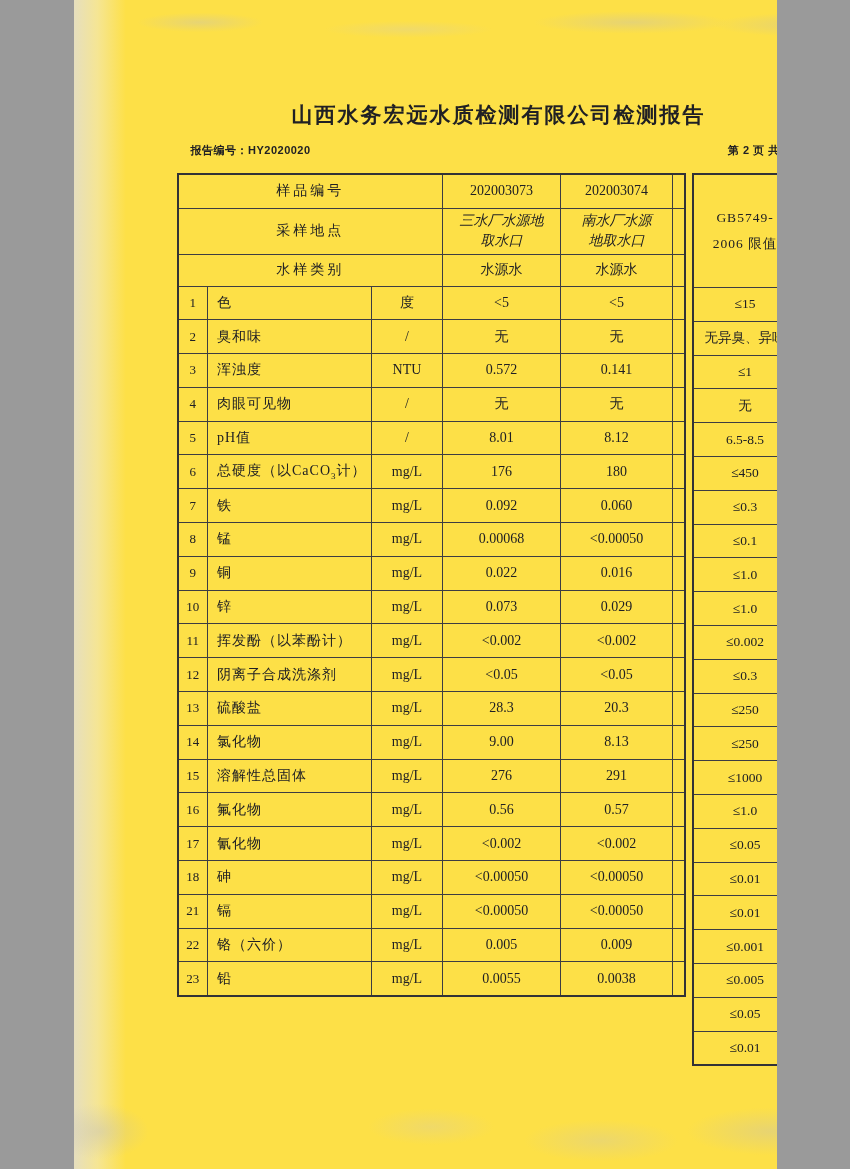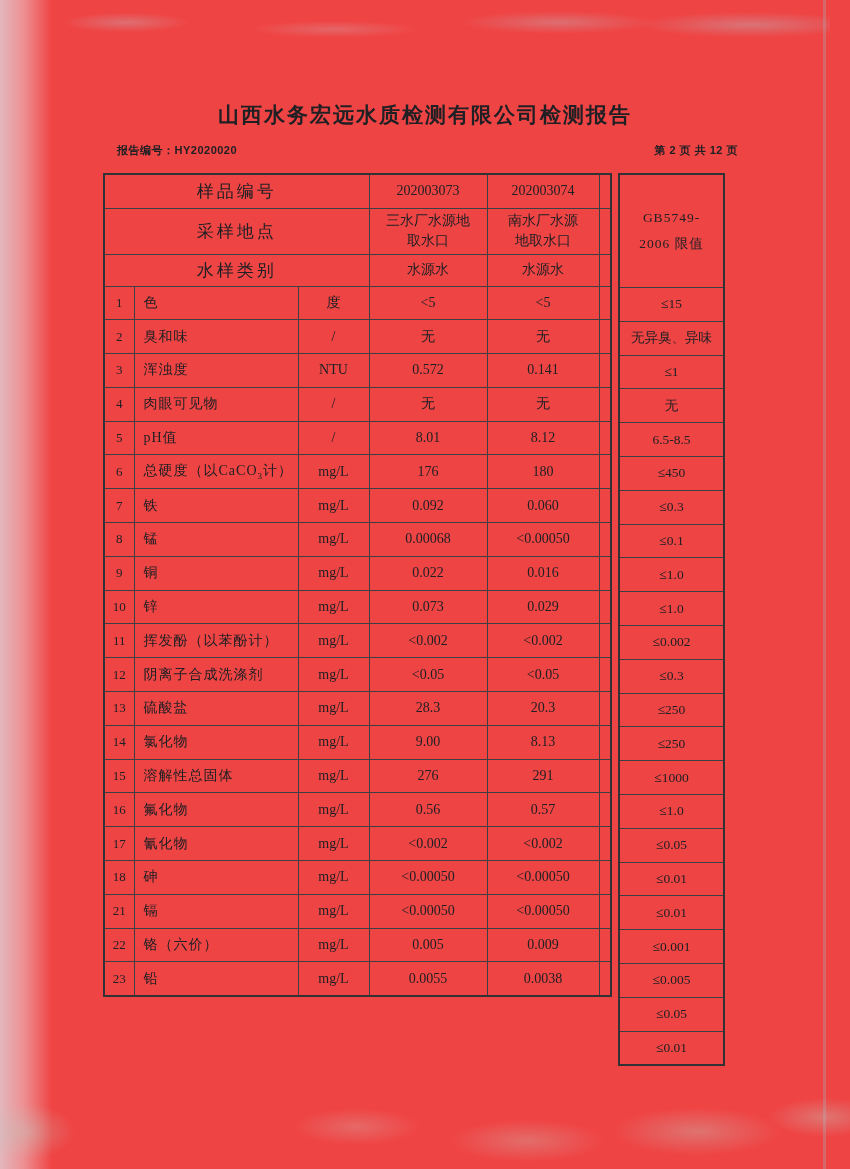--- a/index.html
+++ b/index.html
@@ -1,18 +1,18 @@
 <!DOCTYPE html>
 <html><head>
 <meta charset="utf-8">
 <style>
   html,body { margin:0; padding:0; background:#9a9a9a; }
   .page {
-    position:relative; width:850px; height:1169px; margin:0 auto;
-    background:#ef4444; overflow:hidden;
+    position:relative; width:703px; height:1169px; margin:0 auto;
+    background:#fde047; overflow:hidden;
     font-family:"Liberation Serif","DejaVu Serif",serif;
     color:#202024;
   }
   
   .edge-left {
     position:absolute; left:0; top:0; width:52px; height:100%;
     background:linear-gradient(90deg, rgba(222,222,230,.75) 0%, rgba(236,236,242,.45) 45%, rgba(255,255,255,0) 100%);
     pointer-events:none;
   }
   .edge-right {
@@ -51,24 +51,24 @@
   
   .main-table {
     position:absolute; left:103px; top:173px;
     border-collapse:collapse; table-layout:fixed; width:507px;
     border:2px solid #323236;
   }
   .main-table td {
     border:1px solid #3d3d42; padding:0 2px; overflow:hidden;
     font-size:14px; text-align:center; vertical-align:middle;
   }
-  .main-table .hdr-label { font-size:17px; letter-spacing:3px; }
+  .main-table .hdr-label { font-size:14px; letter-spacing:3px; }
   .main-table .name-cell { text-align:left; padding-left:9px; letter-spacing:1px; }
   .main-table .num-cell { font-size:13px; }
-  .prewrap { white-space:pre-line; line-height:1.45; }
+  .prewrap { white-space:pre-line; line-height:1.45;font-style:italic; }
   .sub { font-size:9px; vertical-align:sub; }
   tr.hr1 { height:34px; }
   tr.hr2 { height:46px; }
   tr.hr3 { height:32px; }
   tr.data-row { height:33.8px; }
   
   .limit-table {
     position:absolute; left:618px; top:173px;
     border-collapse:collapse; table-layout:fixed; width:107px;
     border:2px solid #323236;

